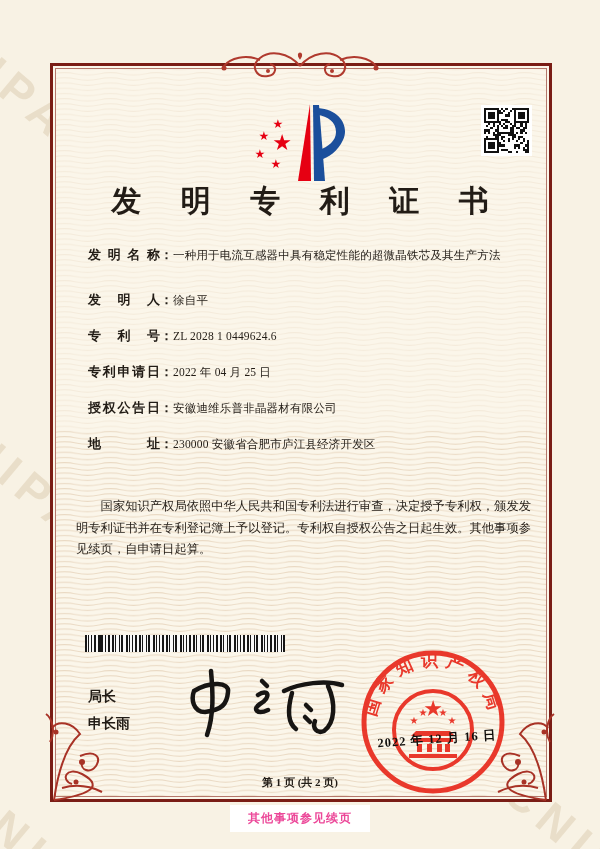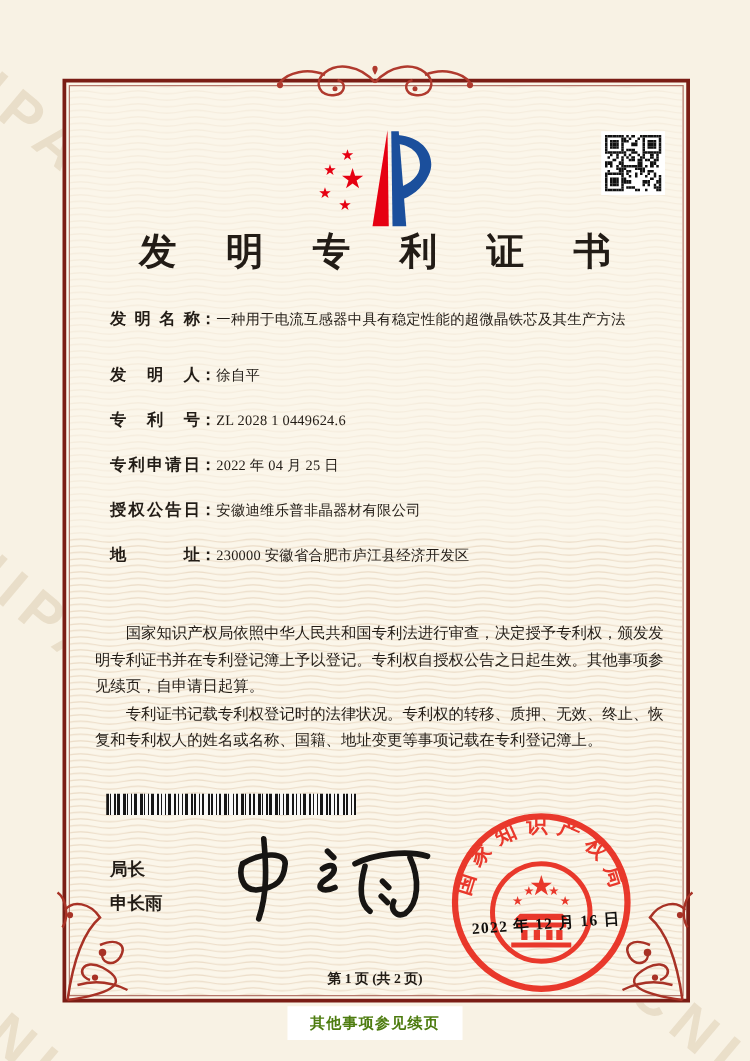--- a/index.html
+++ b/index.html
@@ -58,21 +58,21 @@
   #seal{position:absolute;left:353px;top:642px;}
   #seal-date{
     position:absolute;left:362px;top:731px;width:150px;text-align:center;
     font-size:12.5px;font-weight:bold;color:#100e0c;letter-spacing:1px;
     transform:rotate(-4deg);
   }
   #page-info{position:absolute;left:0;top:775px;width:600px;text-align:center;font-size:11px;font-weight:600;}
   #note-box{
     position:absolute;left:230px;top:805px;width:140px;height:27px;background:#ffffff;
     display:flex;align-items:center;justify-content:center;
-    font-size:12px;font-weight:600;color:#4d7c0f;letter-spacing:1px;
+    font-size:12px;font-weight:600;color:#ec4899;letter-spacing:1px;
   }
 </style>
 </head>
 <body>
 
 <div id="page">
 
   <div class="wm" style="left:-58px;top:-8px">CNIPA</div>
   <div class="wm" style="left:150px;top:104px">CNIPA</div>
   <div class="wm" style="left:356px;top:240px">CNIPA</div>
@@ -388,21 +388,20 @@
   </div>
   <div class="frow" style="top:399px">
     <span class="flabel">授权公告日</span><span class="fcolon">：</span><span class="fvalue">安徽迪维乐普非晶器材有限公司</span>
   </div>
   <div class="frow" style="top:435px">
     <span class="flabel">地址</span><span class="fcolon">：</span><span class="fvalue">230000  安徽省合肥市庐江县经济开发区</span>
   </div>
 
   <div id="legal">
     <p>国家知识产权局依照中华人民共和国专利法进行审查，决定授予专利权，颁发发明专利证书并在专利登记簿上予以登记。专利权自授权公告之日起生效。其他事项参见续页，自申请日起算。</p>
-    <p>专利证书记载专利权登记时的法律状况。专利权的转移、质押、无效、终止、恢复和专利权人的姓名或名称、国籍、地址变更等事项记载在专利登记簿上。</p>
   </div>
 
   <div id="barcode"></div>
 
   <div id="officer">
     <div>局长</div>
     <div>申长雨</div>
   </div>
 
   <svg id="signature" width="172" height="95" viewBox="0 0 172 95">

